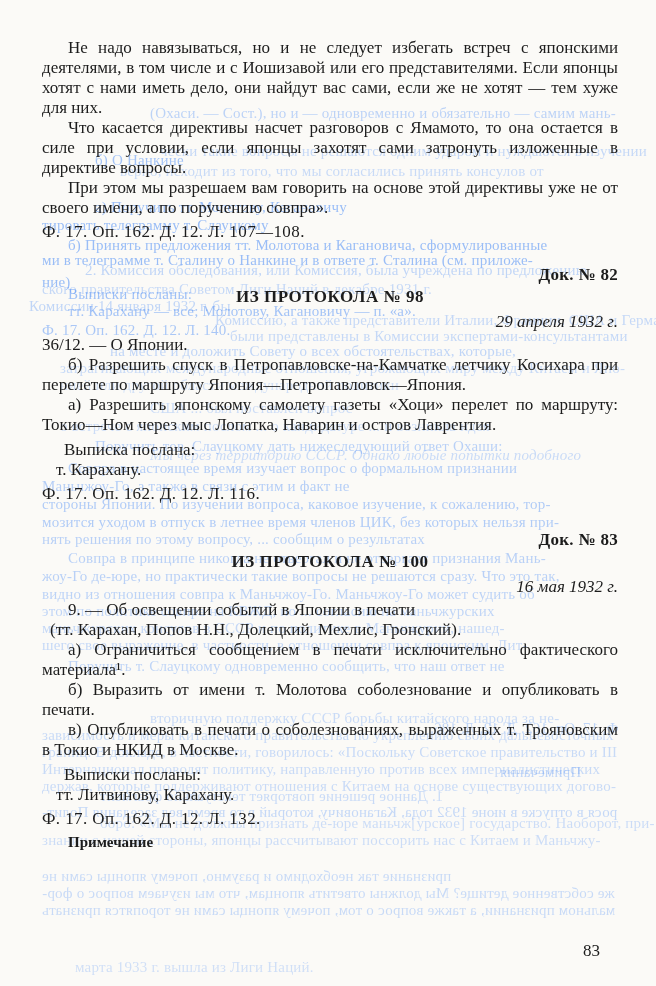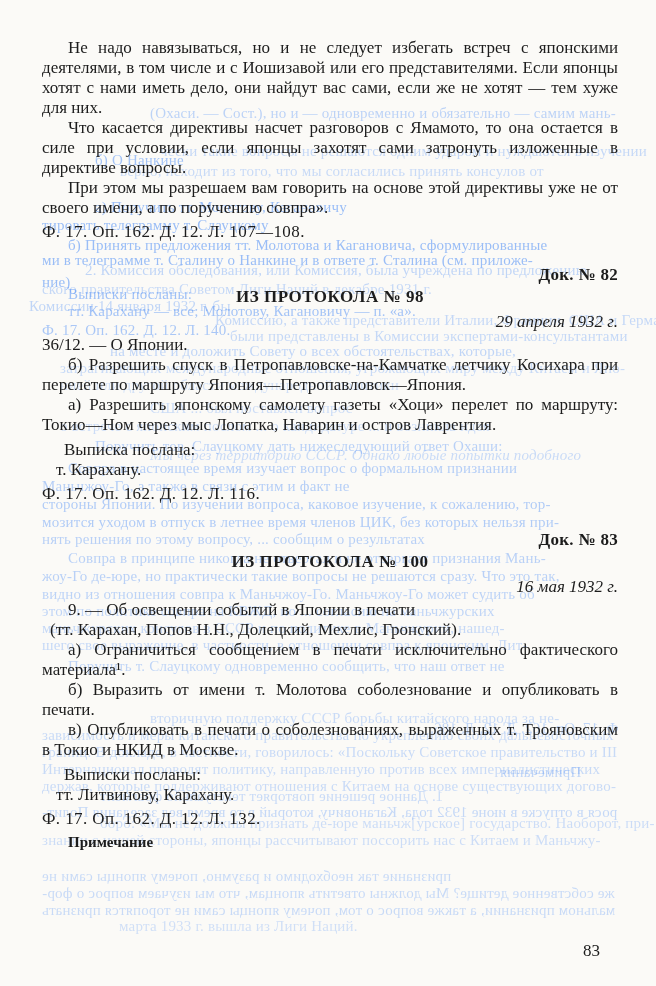--- a/index.html
+++ b/index.html
@@ -99,21 +99,21 @@
       <div class="ghost-line" style="left: 42px; top: 778px; opacity: 0.26;">держав, которые поддерживают отношения с Китаем на основе существующих догово-</div>
       <div class="ghost-line mir" style="left: 430px; top: 720px; opacity: 0.3;">Ф. 17. Оп. 162. Д. 12. Л. 186.</div>
       <div class="ghost-line mir" style="left: 500px; top: 764px; opacity: 0.3;">Примечания</div>
       <div class="ghost-line mir" style="left: 100px; top: 788px; opacity: 0.26;">1. Данное решение повторяет текстуально фрагмент</div>
       <div class="ghost-line mir" style="left: 42px; top: 804px; opacity: 0.28;">рося в отпуске в июне 1932 года, Кагановичу, который в то время вел заседания Полит-</div>
       <div class="ghost-line" style="left: 100px; top: 815px; opacity: 0.24;">боро: «Мы не должны признать де-юре маньчж[урское] государство. Наоборот, при-</div>
       <div class="ghost-line" style="left: 42px; top: 832px; opacity: 0.24;">знании с нашей стороны, японцы рассчитывают поссорить нас с Китаем и Маньчжу-</div>
       <div class="ghost-line mir" style="left: 42px; top: 868px; opacity: 0.26;">признание так необходимо и разумно, почему японцы сами не</div>
       <div class="ghost-line mir" style="left: 42px; top: 885px; opacity: 0.26;">же собственное детище? Мы должны ответить японцам, что мы изучаем вопрос о фор-</div>
       <div class="ghost-line mir" style="left: 42px; top: 902px; opacity: 0.26;">мальном признании, а также вопрос о том, почему японцы сами не торопятся признать</div>
-      <div class="ghost-line" style="left: 75px; top: 918px; opacity: 0.22; margin-left: 44px;">марта 1933 г. вышла из Лиги Наций.</div>
+      <div class="ghost-line" style="left: 75px; top: 959px; opacity: 0.22;">марта 1933 г. вышла из Лиги Наций.</div>
     </div>
 
   <div class="content">
 
     <p class="body-p">Не надо навязываться, но и не следует избегать встреч с японскими деятелями, в том числе и с Иошизавой или его представителями. Если японцы хотят с нами иметь дело, они найдут вас сами, если же не хотят — тем хуже для них.</p>
     <p class="body-p">Что касается директивы насчет разговоров с Ямамото, то она остается в силе при условии, если японцы захотят сами затронуть изложенные в директиве вопросы.</p>
     <p class="body-p">При этом мы разрешаем вам говорить на основе этой директивы уже не от своего имени, а по поручению совпра».</p>
     <p class="archive-ref">Ф. 17. Оп. 162. Д. 12. Л. 107—108.</p>
 
     <p class="doc-head">Док. № 82</p>

